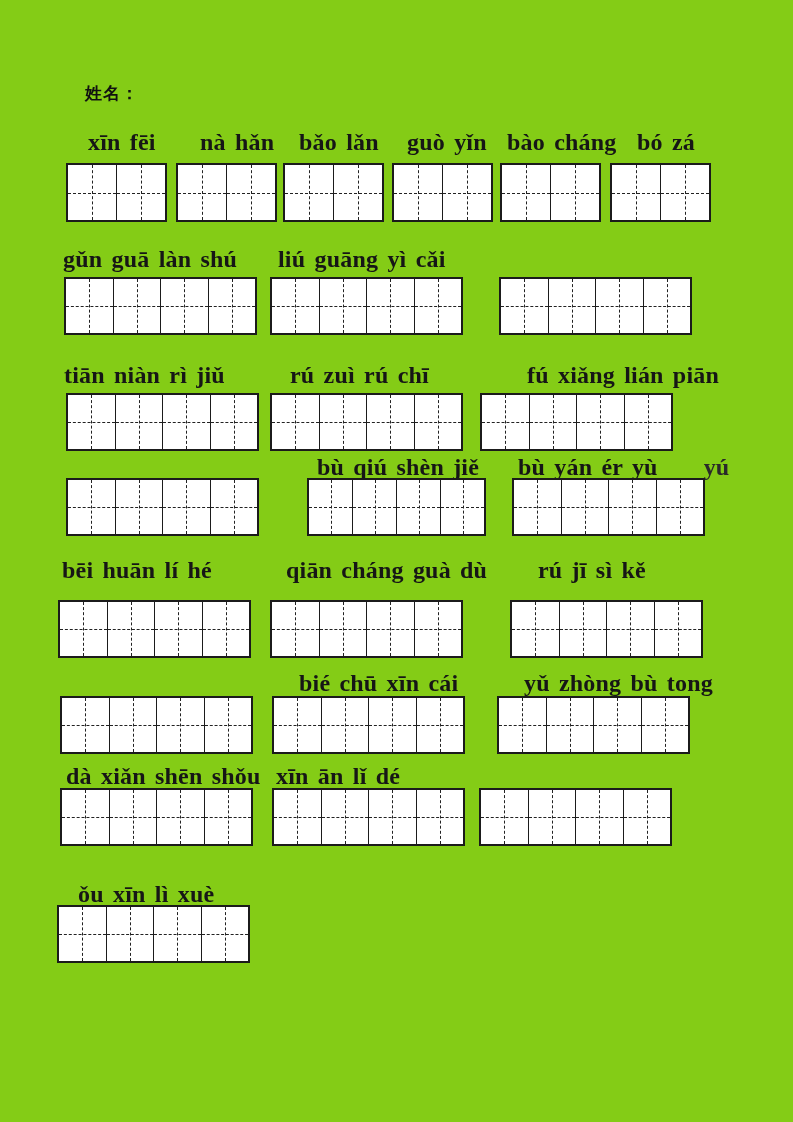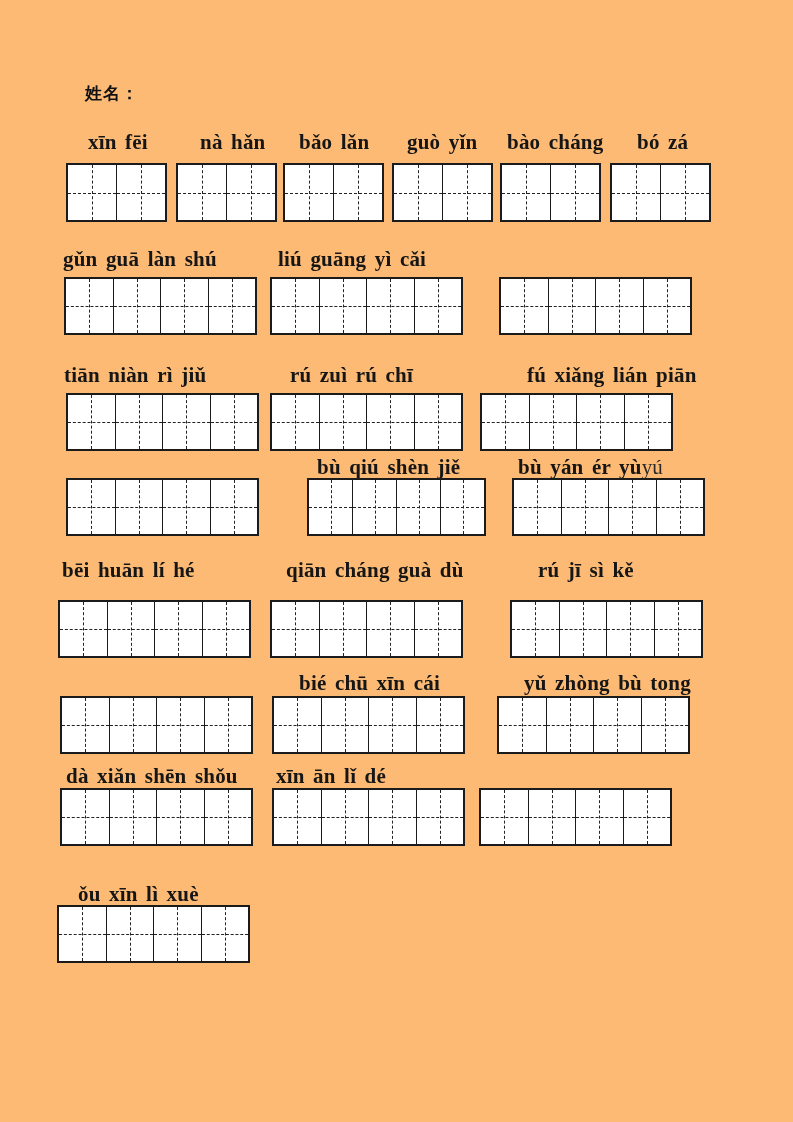--- a/index.html
+++ b/index.html
@@ -1,35 +1,35 @@
 <!DOCTYPE html>
 <html><head>
 <meta charset="utf-8">
 <style>
   html,body{margin:0;padding:0;background:#ffffff;}
   .page{
     position:relative;
     width:793px;height:1122px;
-    background:#fdba74;
+    background:#84cc16;
     font-family:"Liberation Serif","DejaVu Serif",serif;
     overflow:hidden;
   }
   .name-label{
     position:absolute;left:85px;top:82px;
     font-family:"Liberation Sans","DejaVu Sans",sans-serif;
     font-weight:bold;font-size:17px;color:#111;
     letter-spacing:1px;
   }
   .pinyin{
     position:absolute;
-    font-weight:bold;font-size:21px;line-height:26px;color:#161616;
+    font-weight:bold;font-size:24px;line-height:26px;color:#161616;
     letter-spacing:0.2px;word-spacing:3px;
     white-space:nowrap;
   }
-  .pinyin .light{font-weight:400;color:#2a2a2a;}
+  .pinyin .light{font-weight:700;color:#2a2a2a;margin-left:46px;}
   .grid{
     position:absolute;display:flex;
     border:2px solid #1b1b1b;
     --cw:46.5px;--ch:54px;
     background:#fff;
   }
   .cell{
     position:relative;
     width:var(--cw);height:var(--ch);
     border-right:1.5px solid #1b1b1b;

